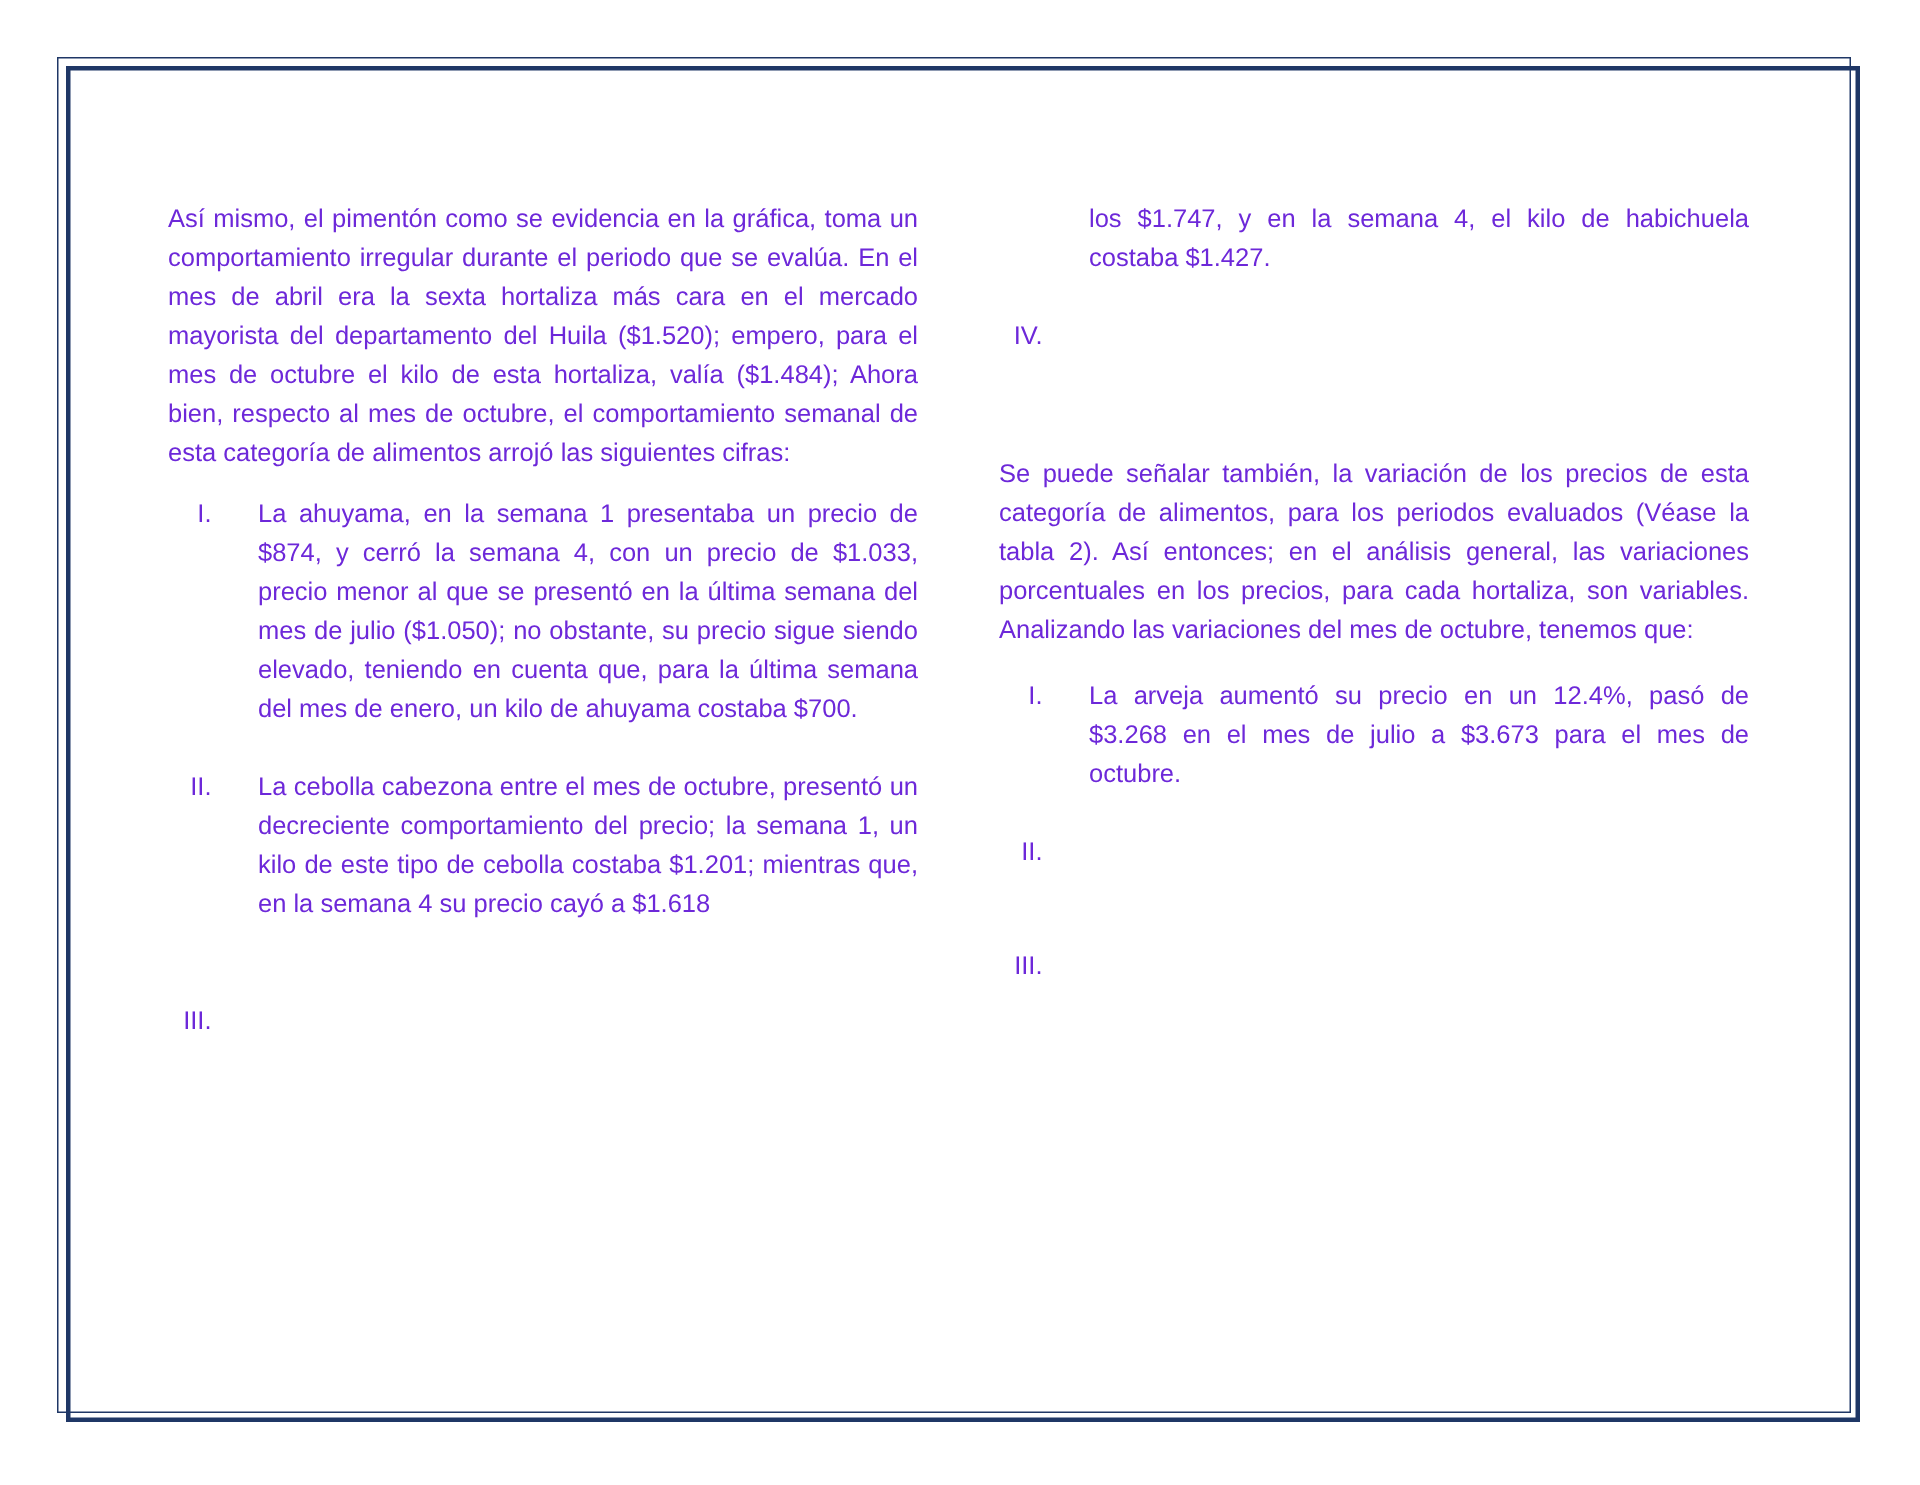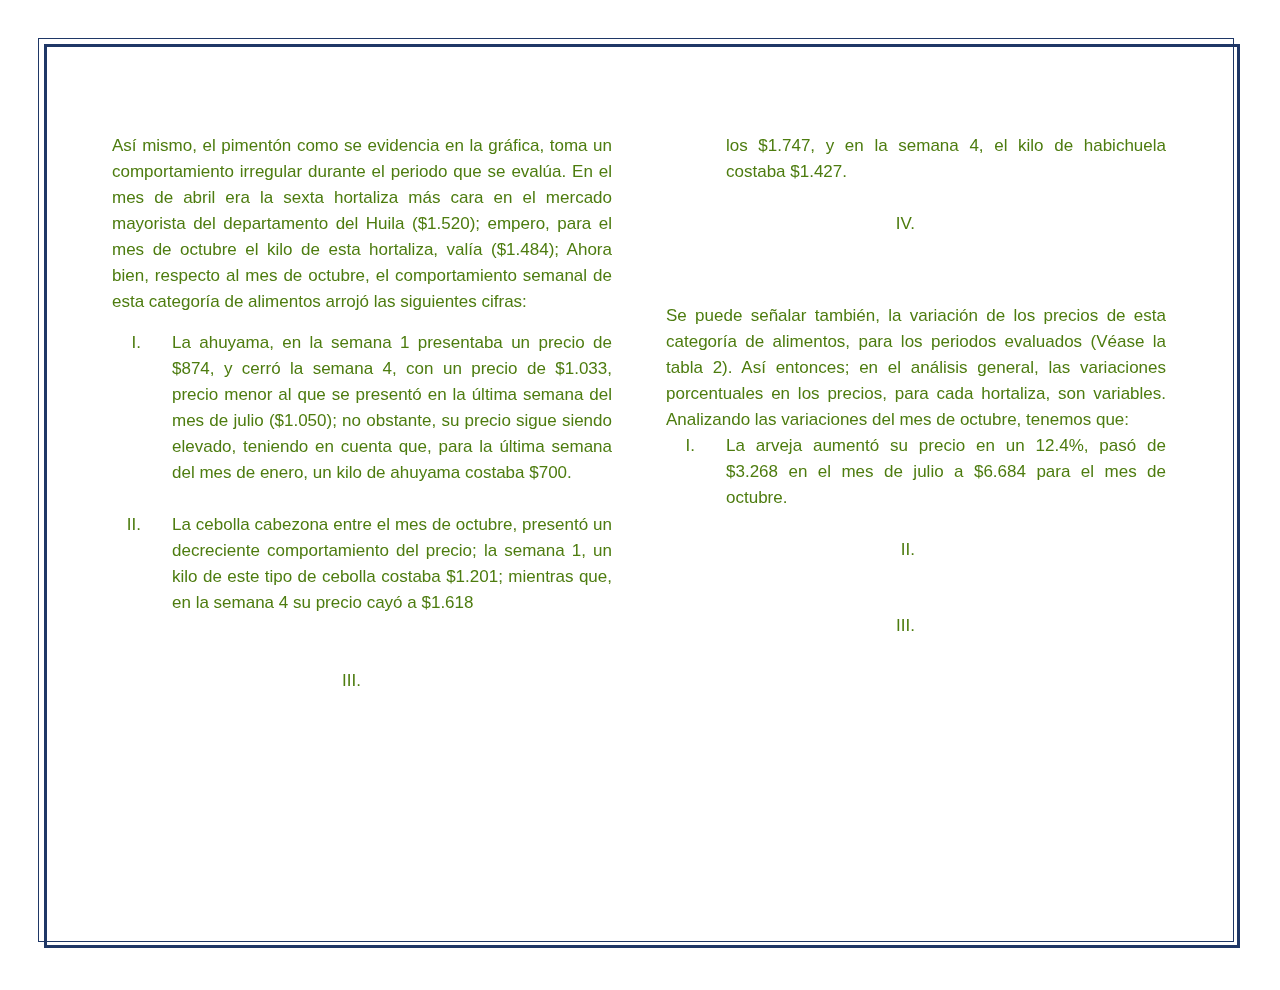--- a/index.html
+++ b/index.html
@@ -7,21 +7,21 @@
     padding: 0;
     background: #ffffff;
   }
   .page {
     position: relative;
     width: 1280px;
     height: 990px;
     background: #ffffff;
     overflow: hidden;
     font-family: "Liberation Sans", "DejaVu Sans", sans-serif;
-    color: #4d7c0f;
+    color: #6d28d9;
   }
   
   .frame { position: absolute; box-sizing: border-box; pointer-events: none; }
   .frame-thin {
     left: 38px; top: 38px; width: 1196px; height: 904px;
     border: 1px solid #1F3766;
   }
   .frame-thick {
     left: 44px; top: 44px; width: 1196px; height: 904px;
     border: 3px solid #1F3766;
@@ -34,23 +34,23 @@
     line-height: 26px;
     text-align: justify;
   }
   .col-left  { left: 112px; }
   .col-right { left: 666px; }
 
   p { margin: 0; }
 
   .intro      { margin-bottom: 15px; }
   .cont       { margin: 0 0 26px 60px; }
-  .para2      { }
+  .para2      { margin-bottom: 18px; }
 
-  .li { display: flex; justify-content: center; }
+  .li { display: flex; }
   .li .num {
     flex: 0 0 60px;
     box-sizing: border-box;
     text-align: right;
     padding-right: 31px;
     white-space: nowrap;
   }
   .li .li-text { flex: 1 1 auto; }
   .mb26 { margin-bottom: 26px; }
   .mb50 { margin-bottom: 50px; }
@@ -90,21 +90,21 @@
     <p class="cont">los $1.747, y en la semana 4, el kilo de habichuela costaba $1.427.</p>
 
     <div class="li mb66">
       <span class="num">IV.</span>
     </div>
 
     <p class="para2">Se puede señalar también, la variación de los precios de esta categoría de alimentos, para los periodos evaluados (Véase la tabla 2). Así entonces; en el análisis general, las variaciones porcentuales en los precios, para cada hortaliza, son variables. Analizando las variaciones del mes de octubre, tenemos que:</p>
 
     <div class="li mb26">
       <span class="num">I.</span>
-      <span class="li-text">La arveja aumentó su precio en un 12.4%, pasó de $3.268 en el mes de julio a $6.684 para el mes de octubre.</span>
+      <span class="li-text">La arveja aumentó su precio en un 12.4%, pasó de $3.268 en el mes de julio a $3.673 para el mes de octubre.</span>
     </div>
 
     <div class="li mb50">
       <span class="num">II.</span>
     </div>
 
     <div class="li">
       <span class="num">III.</span>
     </div>
 

